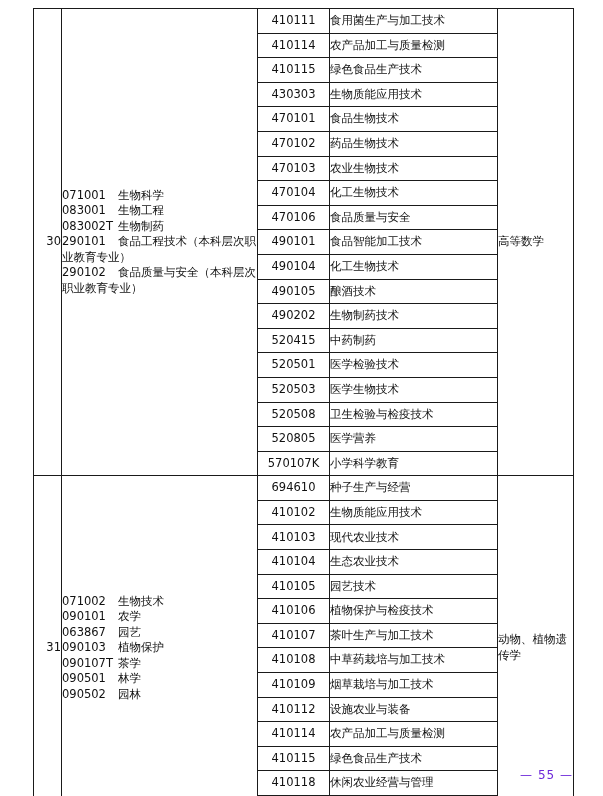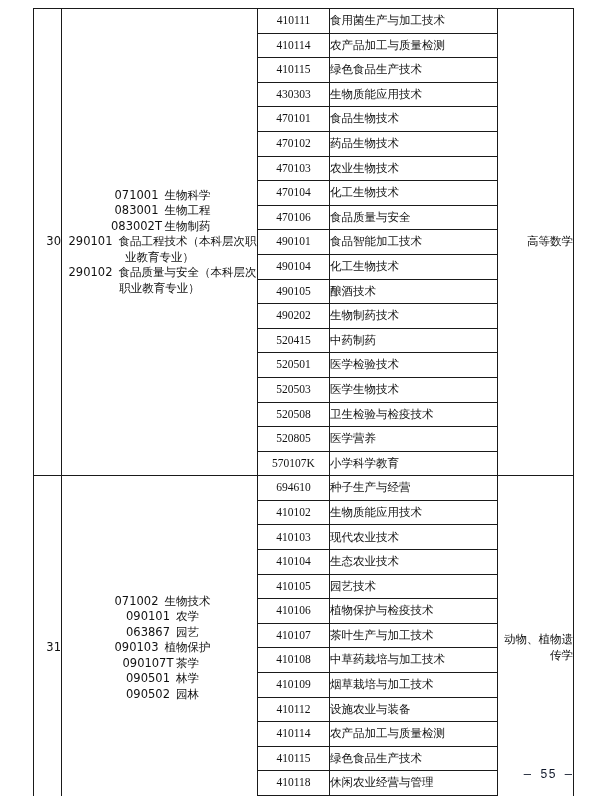--- a/index.html
+++ b/index.html
@@ -43,54 +43,51 @@
 
   td.no {
     text-align: right;
     font-size: 12px;
   }
   td.major {
     padding: 4px 5px 4px 6px;
     font-size: 11.5px;
     line-height: 1.55;
     vertical-align: middle;
-    text-align: center;
   }
   td.major .line {
     white-space: nowrap;
   }
   td.major .code {
     display: inline-block;
     min-width: 56px;
   }
   td.code {
     text-align: center;
     font-size: 11.5px;
     height: 23.6px;
-    font-family: Liberation Serif, serif;
   }
   td.name {
     padding-left: 6px;
     font-size: 11.5px;
     height: 23.6px;
     white-space: nowrap;
   }
   td.exam {
-    text-align: right;
+    text-align: left;
     font-size: 11.5px;
     line-height: 1.6;
   }
   .footer {
     position: absolute;
     right: 30px;
     bottom: 14px;
     font-size: 12px;
     letter-spacing: 1px;
-    color: #0f172a;
-    font-family: Liberation Mono, monospace;
+    color: #6d28d9;
   }
 </style>
 </head>
 <body>
 
 <div class="page">
   <table class="main">
     <colgroup>
       <col class="c-no">
       <col class="c-major">

